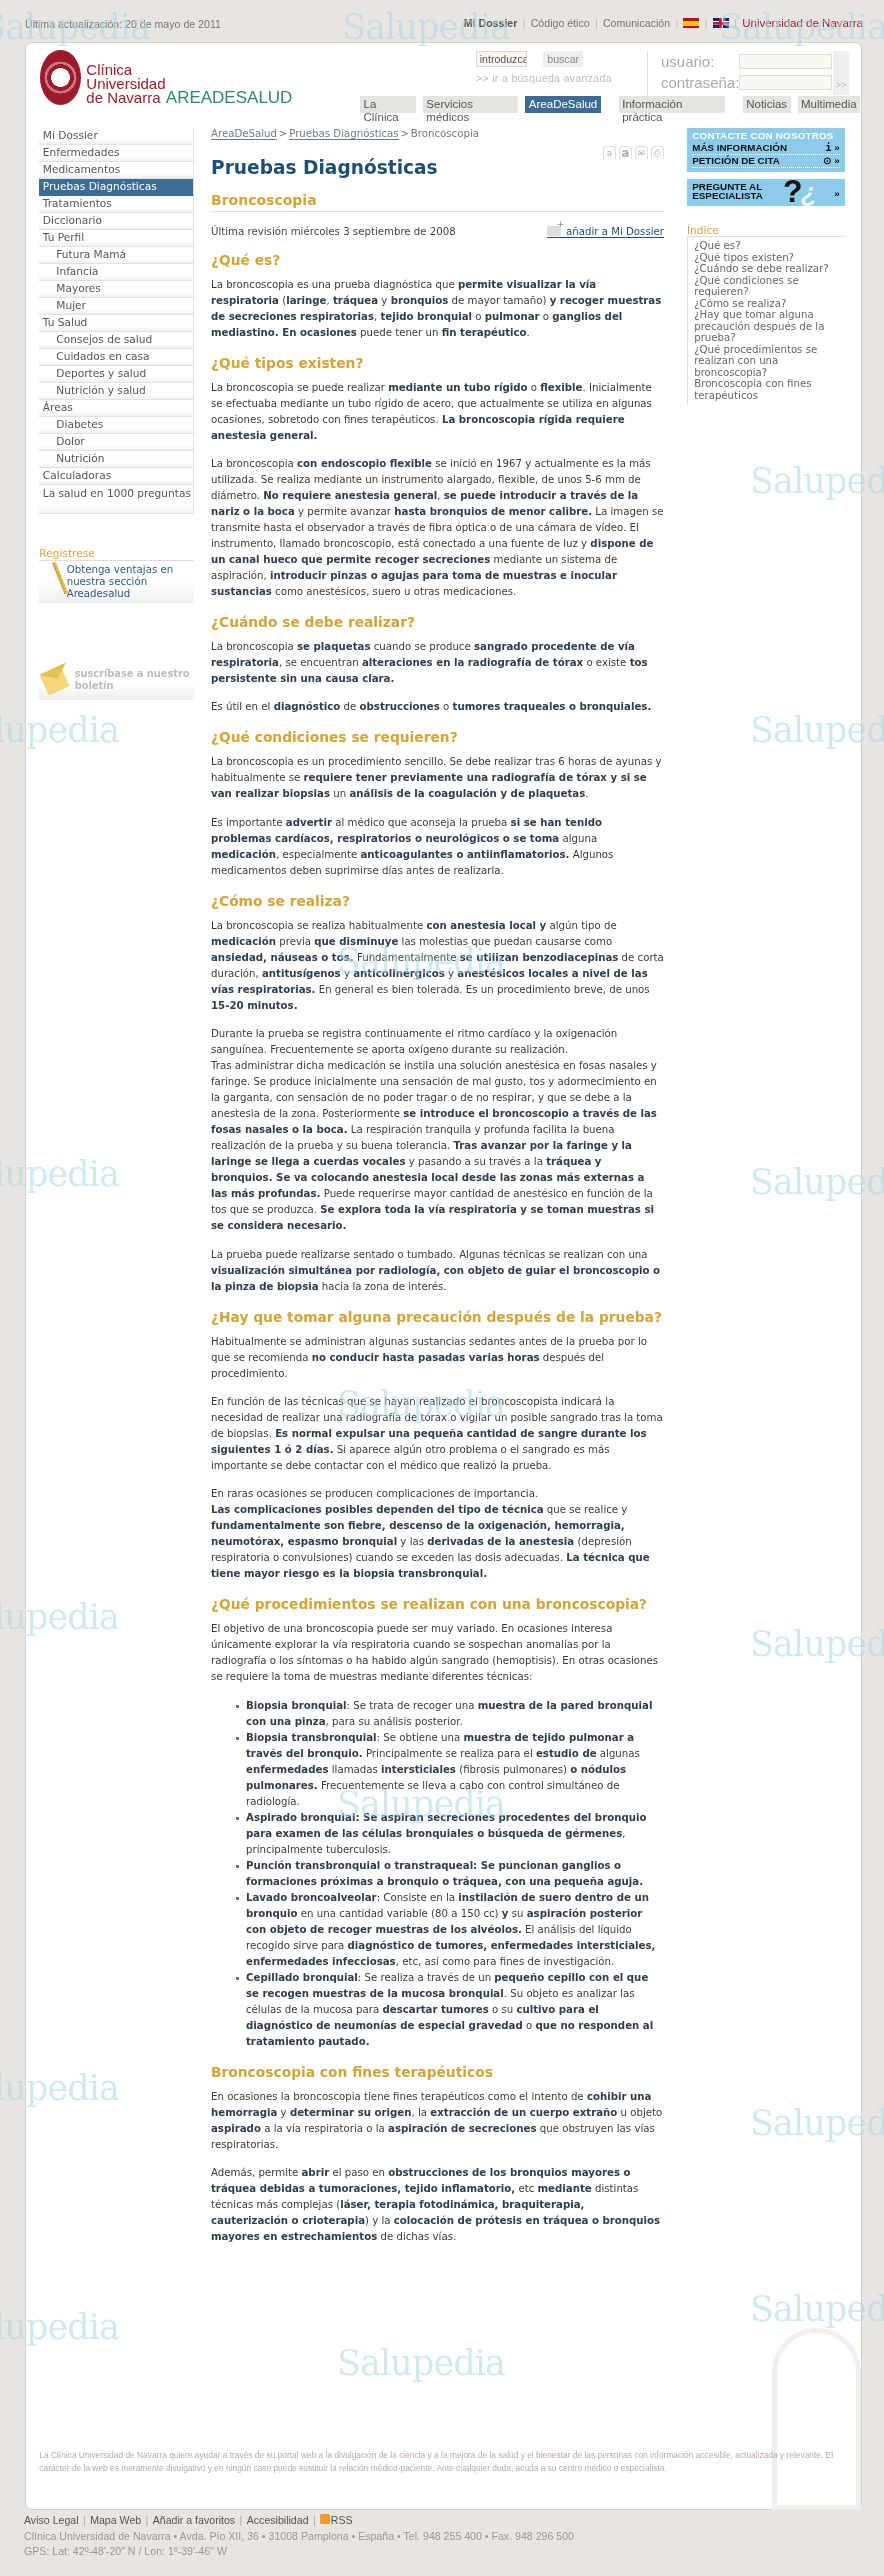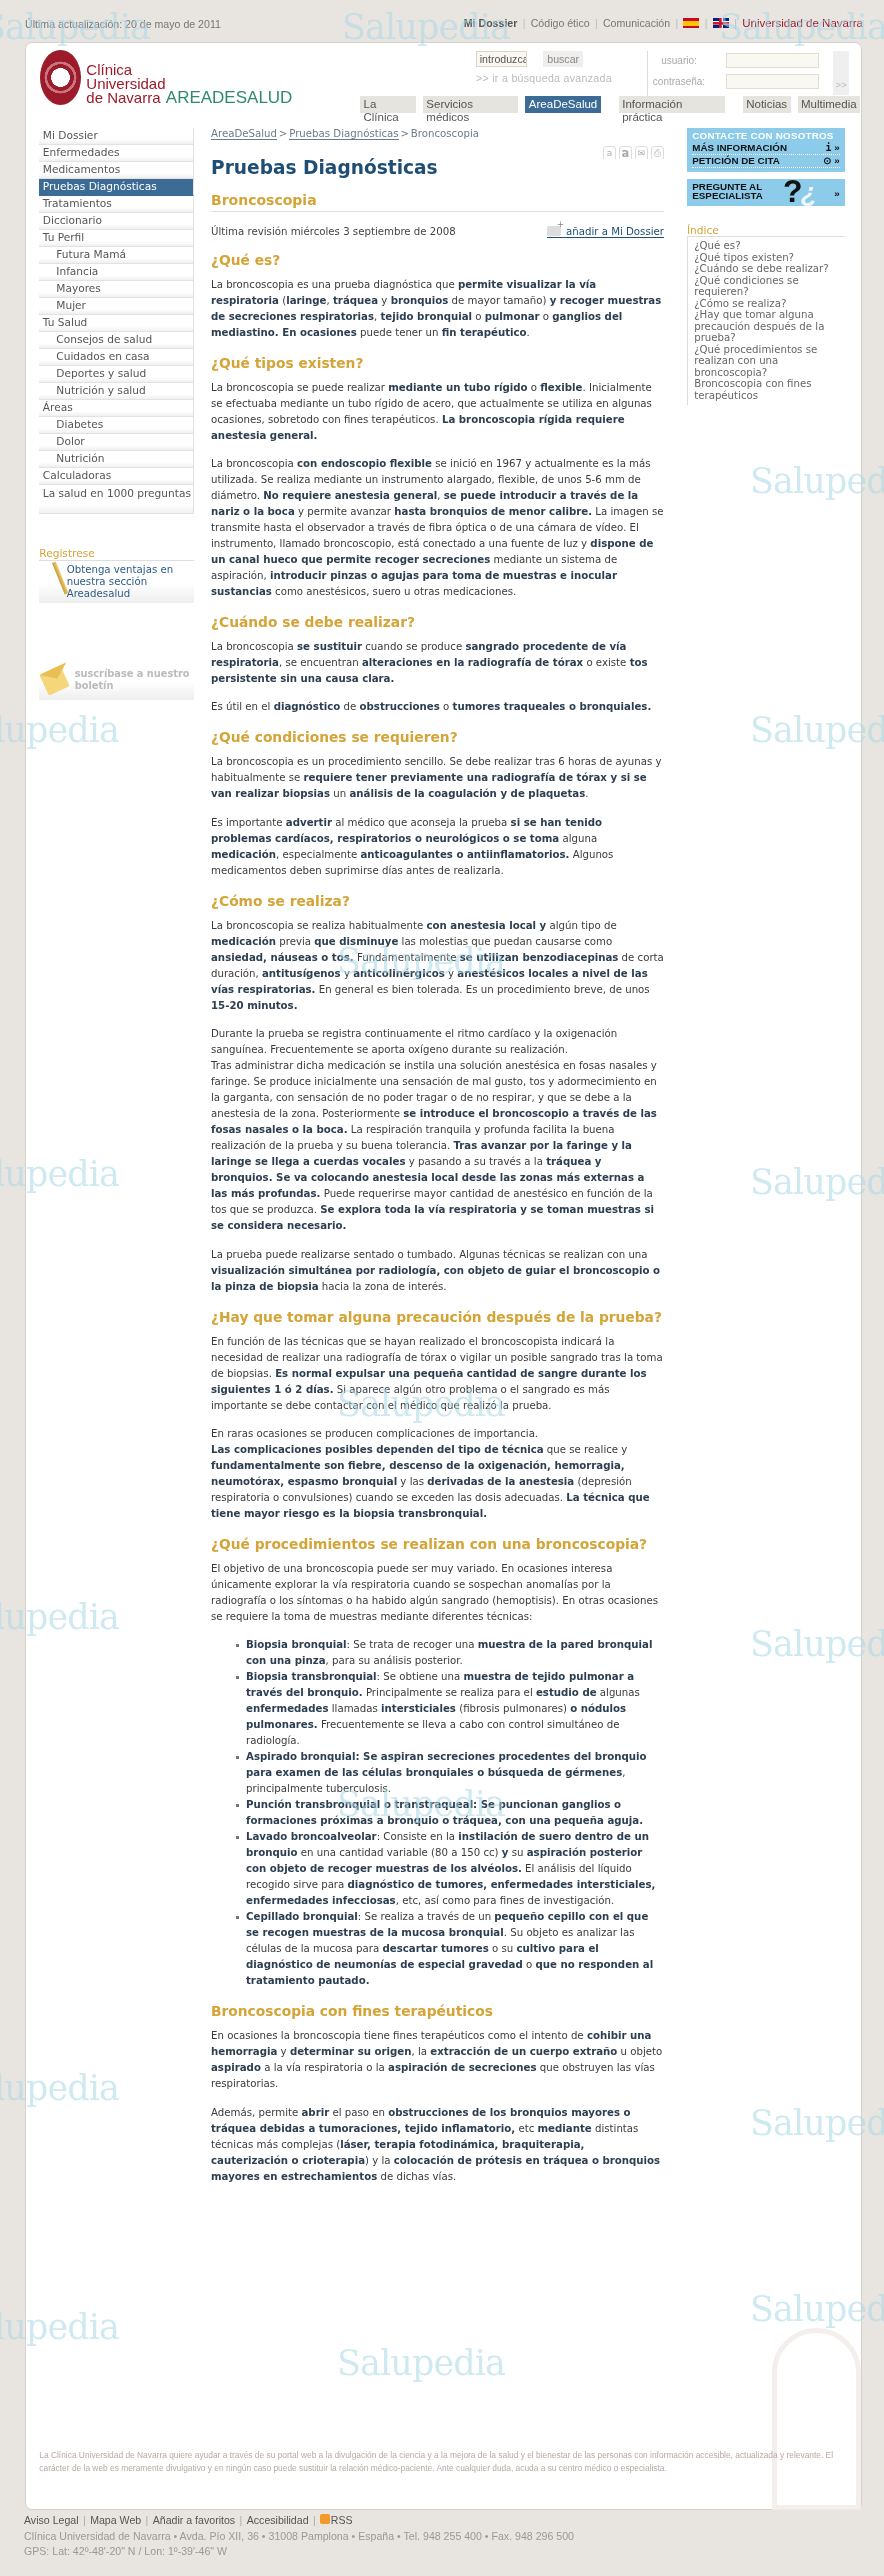--- a/index.html
+++ b/index.html
@@ -85,21 +85,21 @@
     display: inline-block; vertical-align: top; margin-left: 12px;
     background: #efeeec; color: #888; font-size: 10.6px; padding: 1.8px 4.4px; height: 16px;
   }
   .adv-search { font-size: 10.6px; color: #bbb; margin-top: 5.3px; letter-spacing: 0.3px; }
 
   .login {
     position: absolute; left: 621px; top: 8px; width: 204px; height: 53px;
     border-left: 0.9px solid #ddd; font-family: "Liberation Sans", sans-serif;
   }
   .login .row { position: absolute; left: 0; display: flex; align-items: center; }
-  .login label { width: 62px; text-align: center; font-size: 10px; color: #aaa; display: inline-block; }
+  .login label { width: 62px; text-align: left; font-size: 15px; color: #aaa; display: inline-block; margin-left: 13px; }
   .login .field {
     width: 93px; height: 15px; border: 0.9px solid #e3ddd0; background: #faf8f2; margin-left: 16px;
   }
   .login .go {
     position: absolute; right: 1.8px; top: 0; width: 16px; height: 44px; background: #efefef;
     color: #bbb; font-size: 9.8px; text-align: center; padding-top: 27.5px;
   }
 
   .mainnav {
     position: absolute; left: 334px; top: 53px; display: flex; gap: 6px;
@@ -346,30 +346,31 @@
       </a>
     </div>
 
     <div id="sections">
         <h3 class="sec-h">¿Qué es?</h3>
         <p>La broncoscopia es una prueba diagnóstica que <b>permite visualizar la vía respiratoria</b> (<b>laringe</b>, <b>tráquea</b> y <b>bronquios</b> de mayor tamaño) <b>y recoger muestras de secreciones respiratorias</b>, <b>tejido bronquial</b> o <b>pulmonar</b> o <b>ganglios del mediastino. En ocasiones</b> puede tener un <b>fin terapéutico</b>.</p>
         <h3 class="sec-h">¿Qué tipos existen?</h3>
         <p>La broncoscopia se puede realizar <b>mediante un tubo rígido</b> o <b>flexible</b>. Inicialmente se efectuaba mediante un tubo rígido de acero, que actualmente se utiliza en algunas ocasiones, sobretodo con fines terapéuticos. <b>La broncoscopia rígida requiere anestesia general.</b></p>
         <p>La broncoscopia <b>con endoscopio flexible</b> se inició en 1967 y actualmente es la más utilizada. Se realiza mediante un instrumento alargado, flexible, de unos 5-6 mm de diámetro. <b>No requiere anestesia general</b>, <b>se puede introducir a través de la nariz o la boca</b> y permite avanzar <b>hasta bronquios de menor calibre.</b> La imagen se transmite hasta el observador a través de fibra óptica o de una cámara de vídeo. El instrumento, llamado broncoscopio, está conectado a una fuente de luz y <b>dispone de un canal hueco que permite recoger secreciones</b> mediante un sistema de aspiración, <b>introducir pinzas o agujas para toma de muestras e inocular sustancias</b> como anestésicos, suero u otras medicaciones.</p>
         <h3 class="sec-h">¿Cuándo se debe realizar?</h3>
-        <p>La broncoscopia <b>se sustituir</b> cuando se produce <b>sangrado procedente de vía respiratoria</b>, se encuentran <b>alteraciones en la radiografía de tórax</b> o existe <b>tos persistente sin una causa clara.</b></p>
+        <p>La broncoscopia <b>se plaquetas</b> cuando se produce <b>sangrado procedente de vía respiratoria</b>, se encuentran <b>alteraciones en la radiografía de tórax</b> o existe <b>tos persistente sin una causa clara.</b></p>
         <p>Es útil en el <b>diagnóstico</b> de <b>obstrucciones</b> o <b>tumores traqueales o bronquiales.</b></p>
         <h3 class="sec-h">¿Qué condiciones se requieren?</h3>
         <p>La broncoscopia es un procedimiento sencillo. Se debe realizar tras 6 horas de ayunas y habitualmente se <b>requiere tener previamente una radiografía de tórax y si se van realizar biopsias</b> un <b>análisis de la coagulación y de plaquetas</b>.</p>
         <p>Es importante <b>advertir</b> al médico que aconseja la prueba <b>si se han tenido problemas cardíacos, respiratorios o neurológicos o se toma</b> alguna <b>medicación</b>, especialmente <b>anticoagulantes o antiinflamatorios.</b> Algunos medicamentos deben suprimirse días antes de realizarla.</p>
         <h3 class="sec-h">¿Cómo se realiza?</h3>
         <p>La broncoscopia se realiza habitualmente <b>con anestesia local y</b> algún tipo de <b>medicación</b> previa <b>que disminuye</b> las molestias que puedan causarse como <b>ansiedad, náuseas o tos.</b> Fundamentalmente <b>se utilizan benzodiacepinas</b> de corta duración, <b>antitusígenos</b> y <b>anticolinérgicos</b> y <b>anestésicos locales a nivel de las vías respiratorias.</b> En general es bien tolerada. Es un procedimiento breve, de unos <b>15-20 minutos.</b></p>
         <p>Durante la prueba se registra continuamente el ritmo cardíaco y la oxigenación sanguínea. Frecuentemente se aporta oxígeno durante su realización.<br>Tras administrar dicha medicación se instila una solución anestésica en fosas nasales y faringe. Se produce inicialmente una sensación de mal gusto, tos y adormecimiento en la garganta, con sensación de no poder tragar o de no respirar, y que se debe a la anestesia de la zona. Posteriormente <b>se introduce el broncoscopio a través de las fosas nasales o la boca.</b> La respiración tranquila y profunda facilita la buena realización de la prueba y su buena tolerancia. <b>Tras avanzar por la faringe y la laringe se llega a cuerdas vocales</b> y pasando a su través a la <b>tráquea y bronquios. Se va colocando anestesia local desde las zonas más externas a las más profundas.</b> Puede requerirse mayor cantidad de anestésico en función de la tos que se produzca. <b>Se explora toda la vía respiratoria y se toman muestras si se considera necesario.</b></p>
         <p>La prueba puede realizarse sentado o tumbado. Algunas técnicas se realizan con una <b>visualización simultánea por radiología, con objeto de guiar el broncoscopio o la pinza de biopsia</b> hacia la zona de interés.</p>
         <h3 class="sec-h">¿Hay que tomar alguna precaución después de la prueba?</h3>
+        <p>Habitualmente se administran algunas sustancias sedantes antes de la prueba por lo que se recomienda <b>no conducir hasta pasadas varias horas</b> después del procedimiento.</p>
         <p>En función de las técnicas que se hayan realizado el broncoscopista indicará la necesidad de realizar una radiografía de tórax o vigilar un posible sangrado tras la toma de biopsias. <b>Es normal expulsar una pequeña cantidad de sangre durante los siguientes 1 ó 2 días.</b> Si aparece algún otro problema o el sangrado es más importante se debe contactar con el médico que realizó la prueba.</p>
         <p>En raras ocasiones se producen complicaciones de importancia.<br><b>Las complicaciones posibles dependen del tipo de técnica</b> que se realice y <b>fundamentalmente son fiebre, descenso de la oxigenación, hemorragia, neumotórax, espasmo bronquial</b> y las <b>derivadas de la anestesia</b> (depresión respiratoria o convulsiones) cuando se exceden las dosis adecuadas. <b>La técnica que tiene mayor riesgo es la biopsia transbronquial.</b></p>
         <h3 class="sec-h">¿Qué procedimientos se realizan con una broncoscopia?</h3>
         <p>El objetivo de una broncoscopia puede ser muy variado. En ocasiones interesa únicamente explorar la vía respiratoria cuando se sospechan anomalías por la radiografía o los síntomas o ha habido algún sangrado (hemoptisis). En otras ocasiones se requiere la toma de muestras mediante diferentes técnicas:</p>
         <ul>
           <li><b>Biopsia bronquial</b>: Se trata de recoger una <b>muestra de la pared bronquial con una pinza</b>, para su análisis posterior.</li>
           <li><b>Biopsia transbronquial</b>: Se obtiene una <b>muestra de tejido pulmonar a través del bronquio.</b> Principalmente se realiza para el <b>estudio de</b> algunas <b>enfermedades</b> llamadas <b>intersticiales</b> (fibrosis pulmonares) <b>o nódulos pulmonares.</b> Frecuentemente se lleva a cabo con control simultáneo de radiología.</li>
           <li><b>Aspirado bronquial: Se aspiran secreciones procedentes del bronquio para examen de las células bronquiales o búsqueda de gérmenes</b>, principalmente tuberculosis.</li>
           <li><b>Punción transbronquial o transtraqueal: Se puncionan ganglios o formaciones próximas a bronquio o tráquea, con una pequeña aguja.</b></li>
           <li><b>Lavado broncoalveolar</b>: Consiste en la <b>instilación de suero dentro de un bronquio</b> en una cantidad variable (80 a 150 cc) <b>y</b> su <b>aspiración posterior con objeto de recoger muestras de los alvéolos.</b> El análisis del líquido recogido sirve para <b>diagnóstico de tumores, enfermedades intersticiales, enfermedades infecciosas</b>, etc, así como para fines de investigación.</li>

